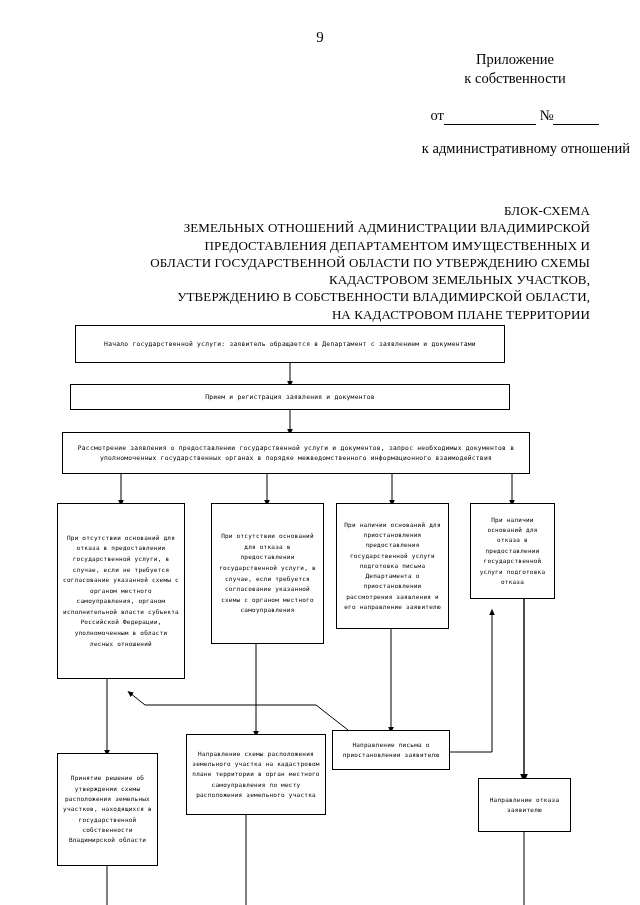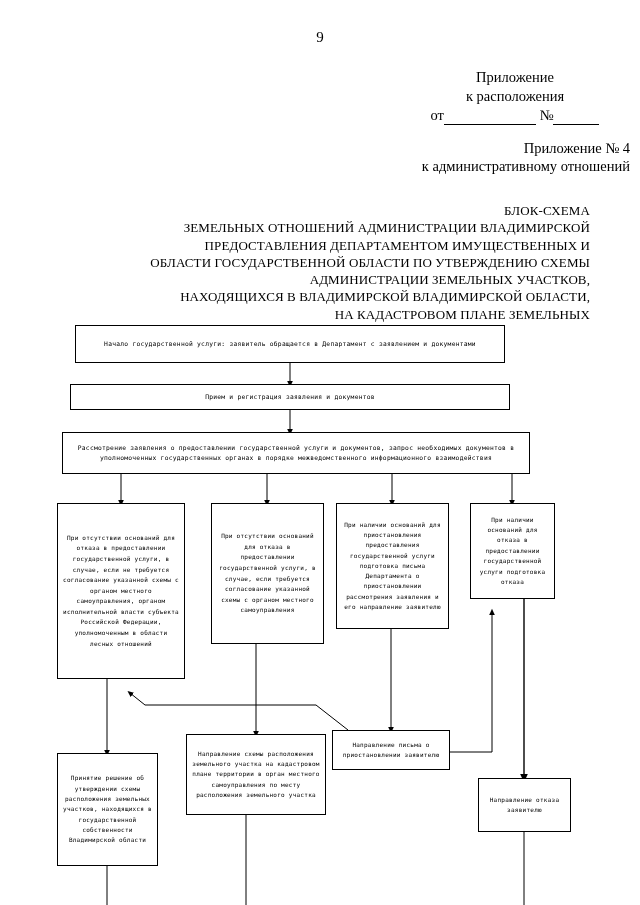--- a/index.html
+++ b/index.html
@@ -30,29 +30,29 @@
     width: 640px;
     text-align: center;
     font-size: 15px;
     line-height: 18px;
   }
 
   
   .approval-block {
     position: absolute;
     left: 400px;
-    top: 68px;
+    top: 50px;
     width: 230px;
     font-size: 14.5px;
     line-height: 19px;
     text-align: center;
   }
   .approval-line3 {
     white-space: nowrap;
-    margin-top: 0;
+    margin-top: 18px;
   }
   .rule {
     display: inline-block;
     border-bottom: 1px solid #000;
     height: 13px;
     vertical-align: bottom;
   }
   .rule-long { width: 92px; }
   .rule-short { width: 46px; }
 
@@ -140,37 +140,36 @@
 </style>
 </head>
 <body>
 
 <div id="page">
 
   <div class="page-number">9</div>
 
   <div class="approval-block">
     <div>Приложение</div>
-    <div>к расположения</div>
+    <div>к собственности</div>
     <div class="approval-line3"><span>от</span><span class="rule rule-long"></span>&nbsp;<span>№</span><span class="rule rule-short"></span></div>
   </div>
 
   <div class="reglament-block">
-    <div>Приложение № 4</div>
     <div>к административному отношений</div>
   </div>
 
   <div class="doc-title">
     <div>БЛОК-СХЕМА</div>
     <div>ЗЕМЕЛЬНЫХ ОТНОШЕНИЙ АДМИНИСТРАЦИИ ВЛАДИМИРСКОЙ</div>
     <div>ПРЕДОСТАВЛЕНИЯ ДЕПАРТАМЕНТОМ ИМУЩЕСТВЕННЫХ И</div>
     <div>ОБЛАСТИ ГОСУДАРСТВЕННОЙ ОБЛАСТИ ПО УТВЕРЖДЕНИЮ СХЕМЫ</div>
-    <div>АДМИНИСТРАЦИИ ЗЕМЕЛЬНЫХ УЧАСТКОВ,</div>
-    <div>НАХОДЯЩИХСЯ В ВЛАДИМИРСКОЙ ВЛАДИМИРСКОЙ ОБЛАСТИ,</div>
-    <div>НА КАДАСТРОВОМ ПЛАНЕ ЗЕМЕЛЬНЫХ</div>
+    <div>КАДАСТРОВОМ ЗЕМЕЛЬНЫХ УЧАСТКОВ,</div>
+    <div>УТВЕРЖДЕНИЮ В СОБСТВЕННОСТИ ВЛАДИМИРСКОЙ ОБЛАСТИ,</div>
+    <div>НА КАДАСТРОВОМ ПЛАНЕ ТЕРРИТОРИИ</div>
   </div>
 
   <div id="chart">
 
     <svg viewBox="0 0 640 905" xmlns="http://www.w3.org/2000/svg">
       <defs>
         <marker id="ah" markerWidth="7" markerHeight="7" refX="3" refY="3.2" orient="auto">
           <path d="M0,0.4 L6.2,3.2 L0,6 z" fill="#000"></path>
         </marker>
       </defs>

